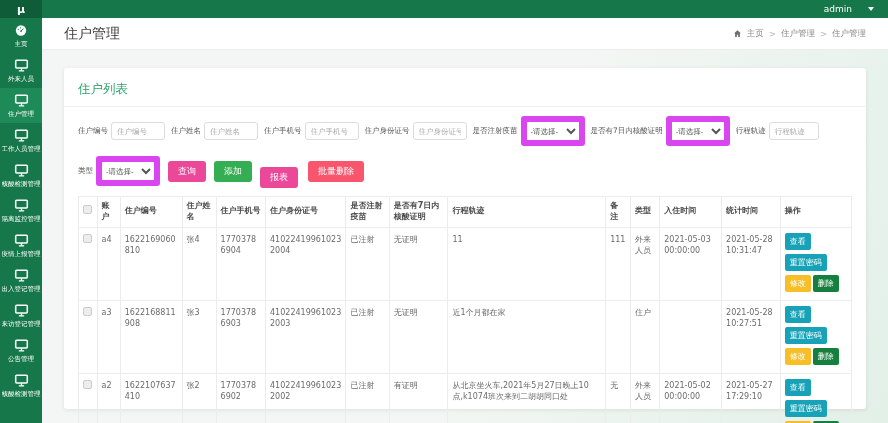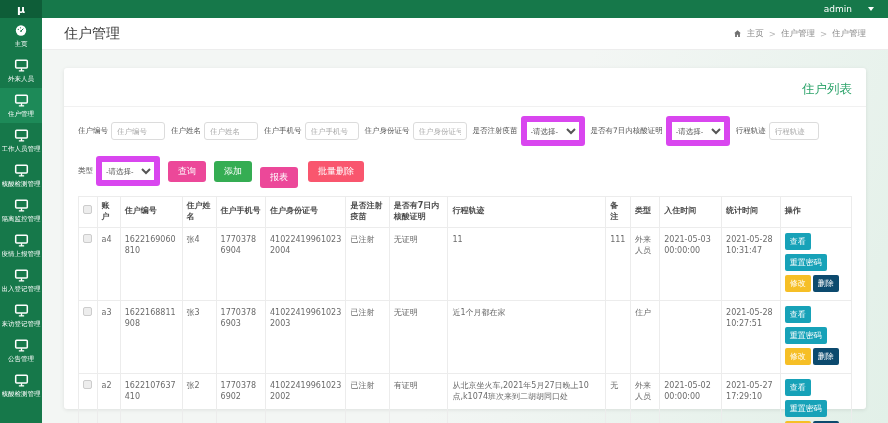--- a/index.html
+++ b/index.html
@@ -20,21 +20,21 @@
   .main { flex:1; display:flex; flex-direction:column; background:linear-gradient(115deg,#f3f6f4 55%,#e2f0e8); min-width:0; }
   .topbar { height:18px; flex:none; background:#16784a; display:flex; justify-content:flex-end; align-items:center; padding:0 14px; color:#fff; font-size:9px; gap:16px; }
   .caret { width:0; height:0; border-left:3px solid transparent; border-right:3px solid transparent; border-top:4px solid #fff; display:inline-block; }
   .titlebar { height:32px; flex:none; background:#fff; display:flex; align-items:center; justify-content:space-between; padding:0 22px; border-bottom:1px solid #ededed; }
   .page-title { font-size:14px; color:#3c3c3c; }
   .breadcrumb { font-size:8.5px; color:#8a8a8a; display:flex; align-items:center; gap:5px; }
   .crumb-sep { color:#b5b5b5; }
 
   .content { flex:1; padding:18px 22px 0; }
   .card { background:#fff; border-radius:3px; box-shadow:0 1px 4px rgba(0,0,0,.09); height:341px; display:flex; flex-direction:column; }
-  .card-header { padding:10px 14px 8px; border-bottom:1px solid #f1f1f1; flex:none;text-align:right; }
+  .card-header { padding:10px 14px 8px; border-bottom:1px solid #f1f1f1; flex:none; }
   .panel-title { color:#2ca36a; font-size:12.5px; font-weight:500; }
 
   
   .filters { padding:9px 12px 0 14px; display:flex; align-items:center; gap:6px; font-size:7.5px; color:#555; flex-wrap:nowrap; overflow:hidden; flex:none; }
   .fgroup { display:flex; align-items:center; gap:3px; flex:none; }
   .finput { width:54px; height:18px; border:1px solid #dcdcdc; border-radius:3px; font-size:7.5px; padding:0 5px; color:#555; outline:none; font-family:inherit; }
   .finput::placeholder { color:#a9a9a9; }
   .finput.short { width:50px; }
   .fselect { width:64px; height:30px; border:6px solid #d946ef; border-radius:3px; font-size:7.5px; color:#555; background:#fff; outline:none; font-family:Liberation Sans, sans-serif; }
   .filters2 { padding:8px 14px; display:flex; align-items:center; gap:8px; font-size:7.5px; color:#555; flex:none; }
@@ -48,21 +48,21 @@
   .table-wrap { padding:0 14px; flex:none; }
   table { width:100%; border-collapse:collapse; table-layout:fixed; font-size:8px; color:#6a6a6a; }
   th,td { border:1px solid #ececec; padding:4px; text-align:left; word-wrap:break-word; }
   th { font-weight:600; color:#4a4a4a; vertical-align:middle; line-height:1.35; }
   td { height:38px; vertical-align:top; padding-top:6px; line-height:1.4; }
   .checkbox { width:9px; height:9px; background:#ededed; border:1px solid #cccccc; border-radius:2px; display:inline-block; cursor:pointer; }
   .ops { padding-top:5px; }
   .abtn { border:none; border-radius:2px; color:#fff; font-size:8px; padding:3px 5px; margin:0 2px 4px 0; cursor:pointer; font-family:Liberation Serif, serif; white-space:nowrap; }
   .abtn-view,.abtn-reset { background:#17a2b8; }
   .abtn-edit { background:#f6bf26; }
-  .abtn-delete { background:#0c4a6e; }
+  .abtn-delete { background:#15803d; }
 </style>
 </head>
 <body>
 
 <div class="app">
 
   <div class="sidebar">
     <div class="logo">μ</div>
 
       <div class="nav-item icon-dashboard">

